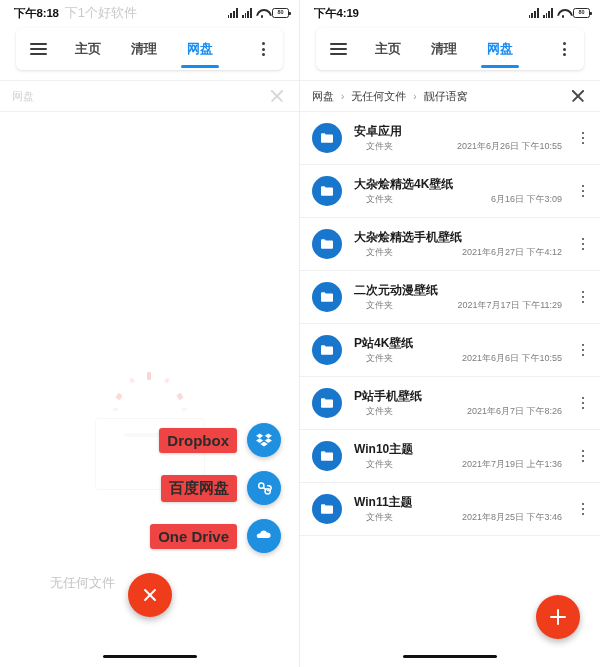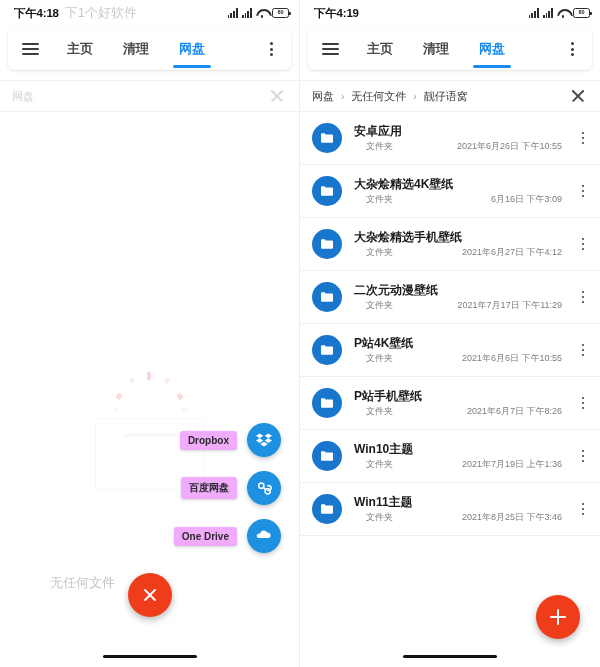--- a/index.html
+++ b/index.html
@@ -51,21 +51,21 @@
     width:17px; height:9.5px; border:1.3px solid #2b2b2b; border-radius:2.5px;
     position:relative; display:flex; align-items:center; justify-content:center;
   }
   .batt:after {
     content:""; position:absolute; right:-2.6px; top:2.6px;
     width:1.6px; height:3.6px; background:#2b2b2b; border-radius:0 1px 1px 0;
   }
   .batt span { font-size:5.5px; color:#2b2b2b; font-weight:bold; line-height:1; }
 
   
-  .appbar-wrap { padding:2px 8px 0; flex:0 0 auto; }
+  .appbar-wrap { padding:2px 16px 0; flex:0 0 auto; }
   .appbar {
     height:42px; background:#fff; border-radius:6px;
     box-shadow:0 1px 3px rgba(0,0,0,.13);
     display:flex; align-items:stretch; position:relative;
   }
   .hamburger {
     width:44px; display:flex; flex-direction:column; justify-content:center;
     align-items:center; gap:3.5px; cursor:pointer;
   }
   .hamburger i { display:block; width:17px; height:1.6px; background:#3c3c3c; border-radius:1px; }
@@ -163,23 +163,23 @@
     white-space:nowrap;
   }
 
   
   .speeddial {
     position:absolute; right:18px; bottom:92px;
     display:flex; flex-direction:column; align-items:flex-end; gap:14px;
   }
   .sd-item { display:flex; align-items:center; gap:10px; cursor:pointer; }
   .sd-label {
-    background:#f0abfc; box-shadow:0 1px 3px rgba(0,0,0,.18);
+    background:#ef4444; box-shadow:0 1px 3px rgba(0,0,0,.18);
     border-radius:3px; padding:4px 8px;
-    font-size:10px; font-weight:bold; color:#2b2b2b; white-space:nowrap;
+    font-size:15px; font-weight:bold; color:#2b2b2b; white-space:nowrap;
   }
   .sd-btn {
     width:34px; height:34px; border-radius:50%; background:#1f8fe0;
     display:flex; align-items:center; justify-content:center;
     box-shadow:0 2px 5px rgba(0,0,0,.22);
   }
   .sd-btn.dropbox { background:#1f8fe0; }
   .sd-btn.onedrive { background:#1f8fe0; }
   .sd-btn.baidu { background:#1f8fe0; }
 
@@ -207,21 +207,21 @@
   .gesturebar i { display:block; width:94px; height:3px; background:#111; border-radius:2px; }
 </style>
 </head>
 <body>
 
 <div class="screens">
 
   <div class="phone left">
 
     <div class="statusbar">
-      <span class="status-time">下午4:18</span>
+      <span class="status-time">下午8:18</span>
       <span class="status-watermark">下1个好软件</span>
       <div class="status-icons">
         <span class="sig">
             <i></i>
             <i></i>
             <i></i>
             <i></i>
           </span>
         <span class="sig">
             <i></i>

